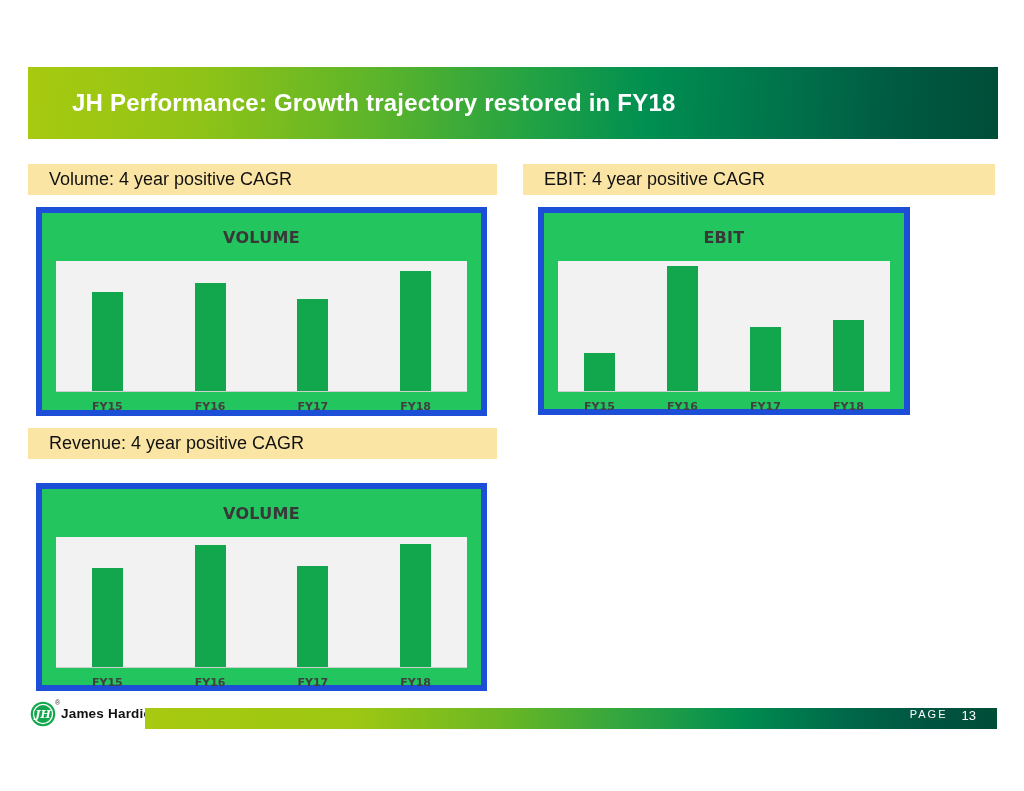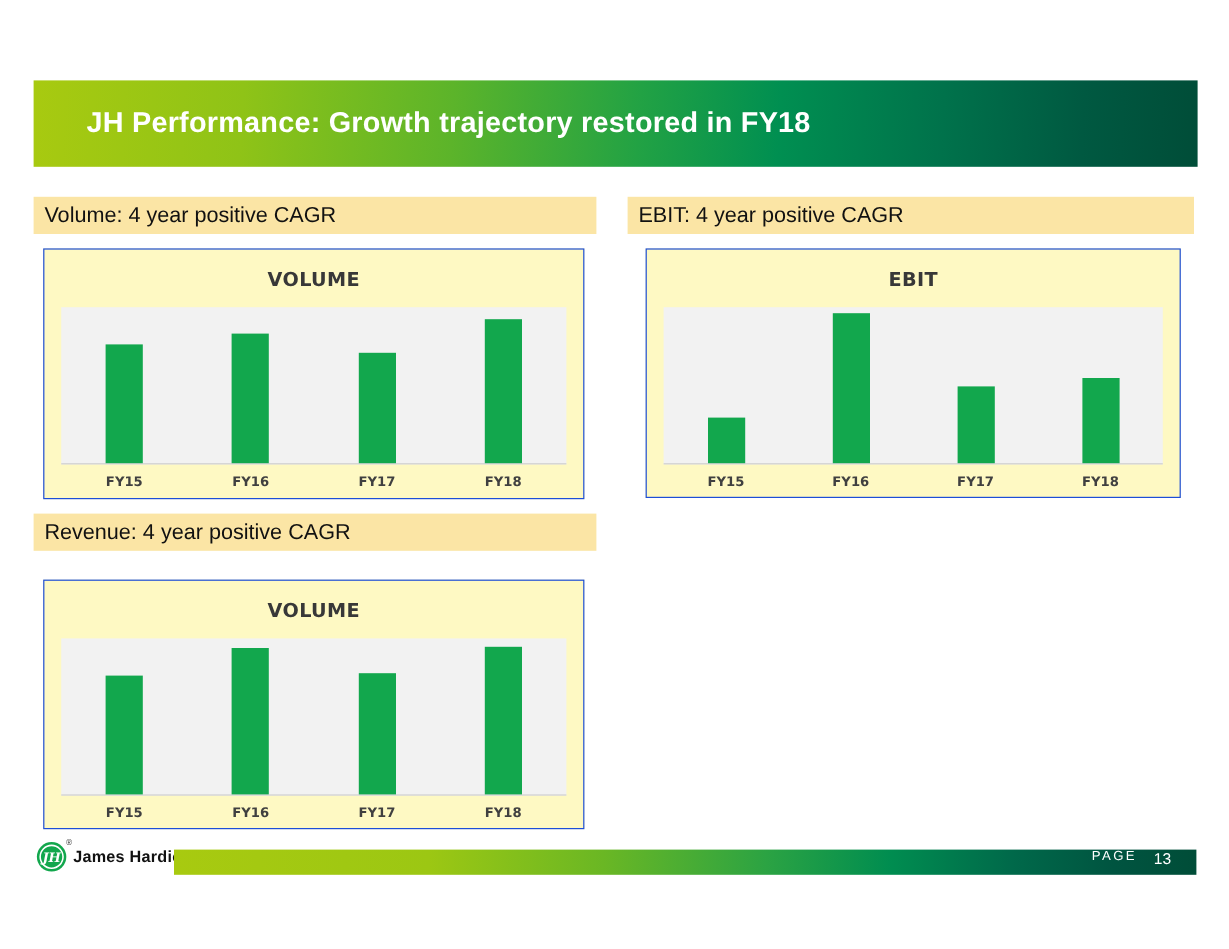--- a/index.html
+++ b/index.html
@@ -13,32 +13,32 @@
     background:linear-gradient(93deg,#a8ca10 0%,#8fc317 18%,#5cb42a 36%,#22a244 52%,#008f51 64%,#00724b 78%,#005941 90%,#004d38 100%);
     display:flex;align-items:center;
   }
   .banner .title{
     color:#ffffff;font-size:24px;font-weight:bold;padding-left:44px;letter-spacing:0.2px;
   }
   
   .ylabel{
     position:absolute;height:31px;background:#FBE5A5;
     display:flex;align-items:center;
-    font-size:18px;color:#111111;padding-left:9px;box-sizing:border-box;
+    font-size:18px;color:#111111;padding-left:21px;box-sizing:border-box;
   }
   #label-volume{left:28px;top:164px;width:469px;}
   #label-ebit{left:523px;top:164px;width:472px;}
   #label-revenue{left:28px;top:428px;width:469px;}
   
   .chart-box{
-    position:absolute;background:#fef9c3;border:1px solid #1d4ed8;box-sizing:border-box;
+    position:absolute;background:#22c55e;border:6px solid #1d4ed8;box-sizing:border-box;
     font-family:"DejaVu Sans", sans-serif;
   }
   #chart-volume{left:36px;top:207px;width:451px;height:209px;}
-  #chart-ebit{left:538px;top:207px;width:446px;height:208px;}
+  #chart-ebit{left:538px;top:207px;width:372px;height:208px;}
   #chart-revenue{left:36px;top:483px;width:451px;height:208px;}
   .chart-title{
     height:48px;display:flex;align-items:center;justify-content:center;
     font-size:16px;font-weight:bold;color:#383838;letter-spacing:0.3px;
   }
   .plot{
     margin:0 14px;height:130px;background:#F2F2F2;border-bottom:1px solid #cfcfcf;
     display:flex;align-items:flex-end;
   }
   .bar-col{flex:1 1 25%;display:flex;justify-content:center;align-items:flex-end;height:100%;}

